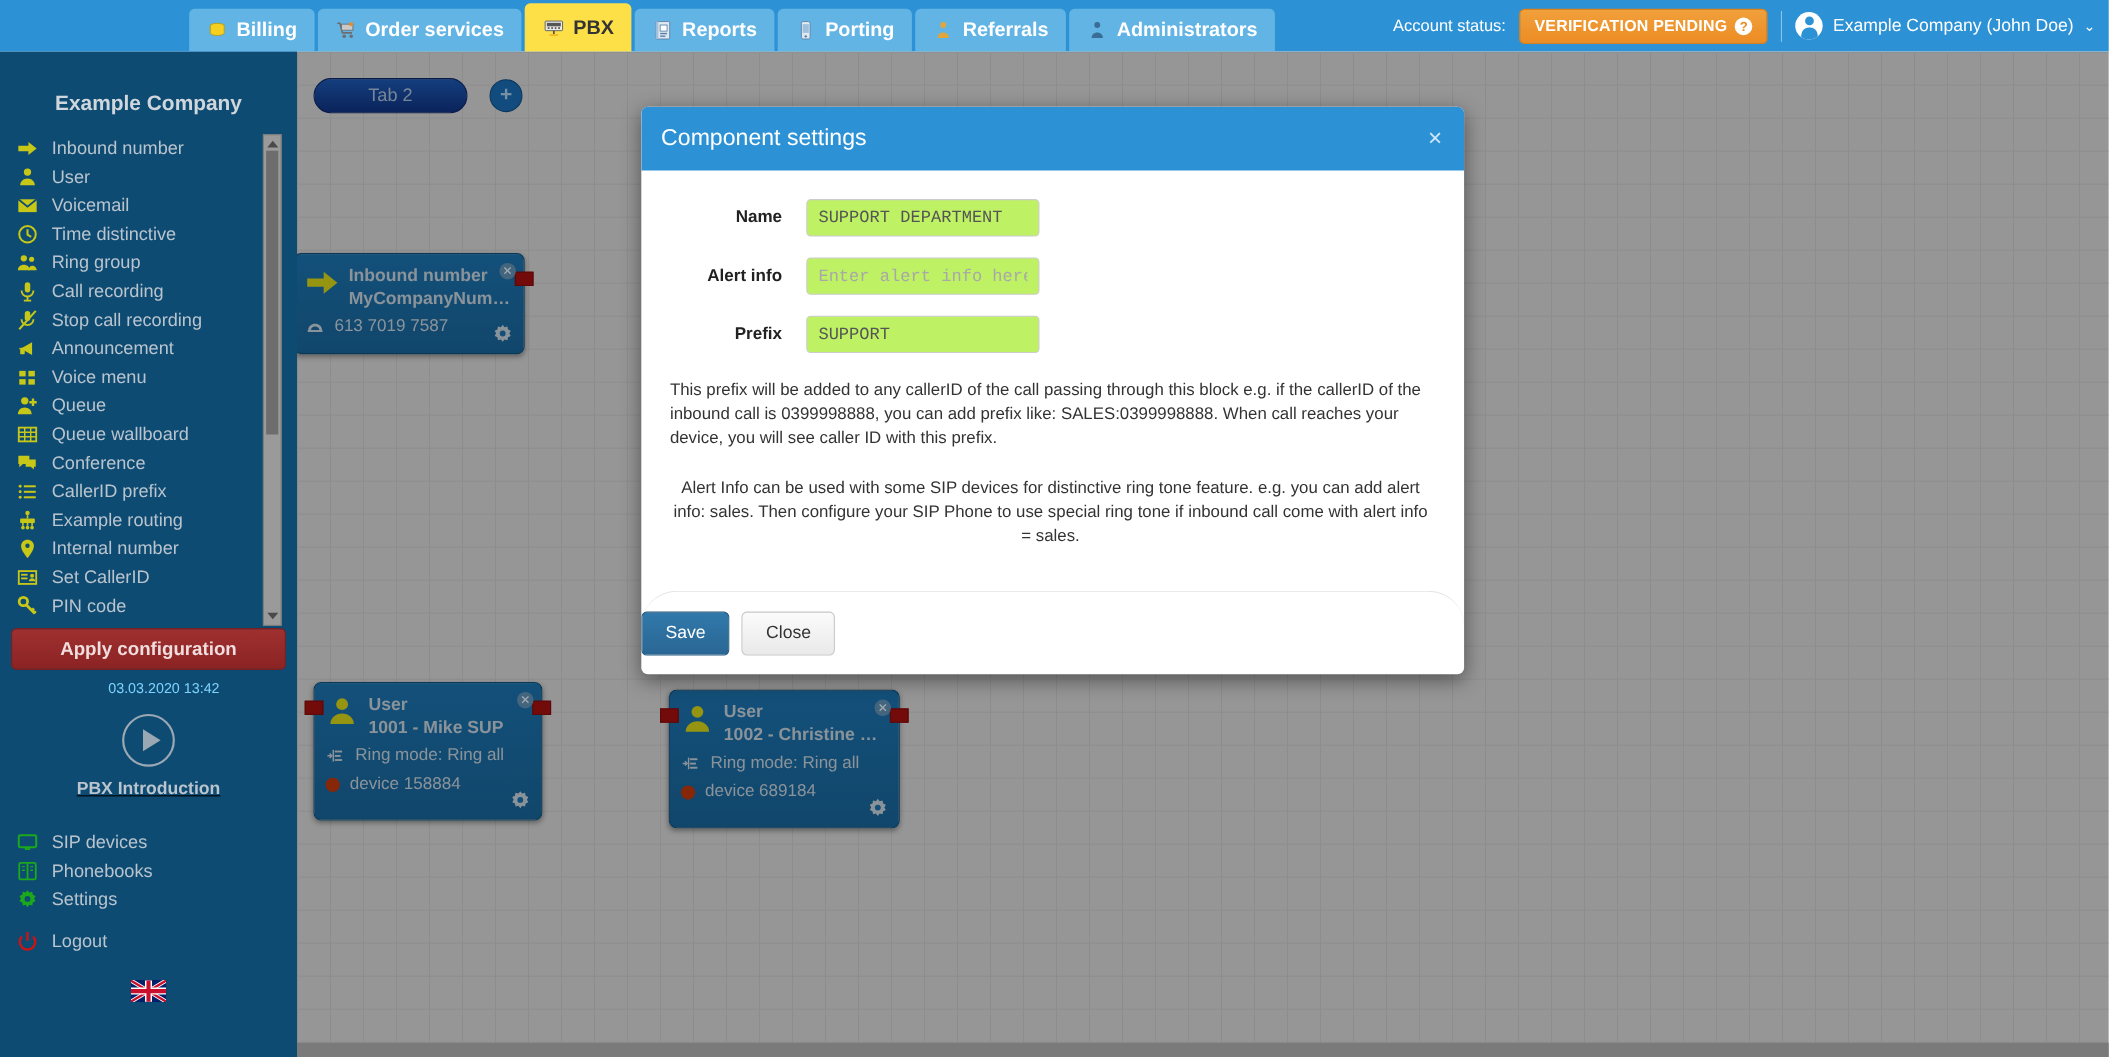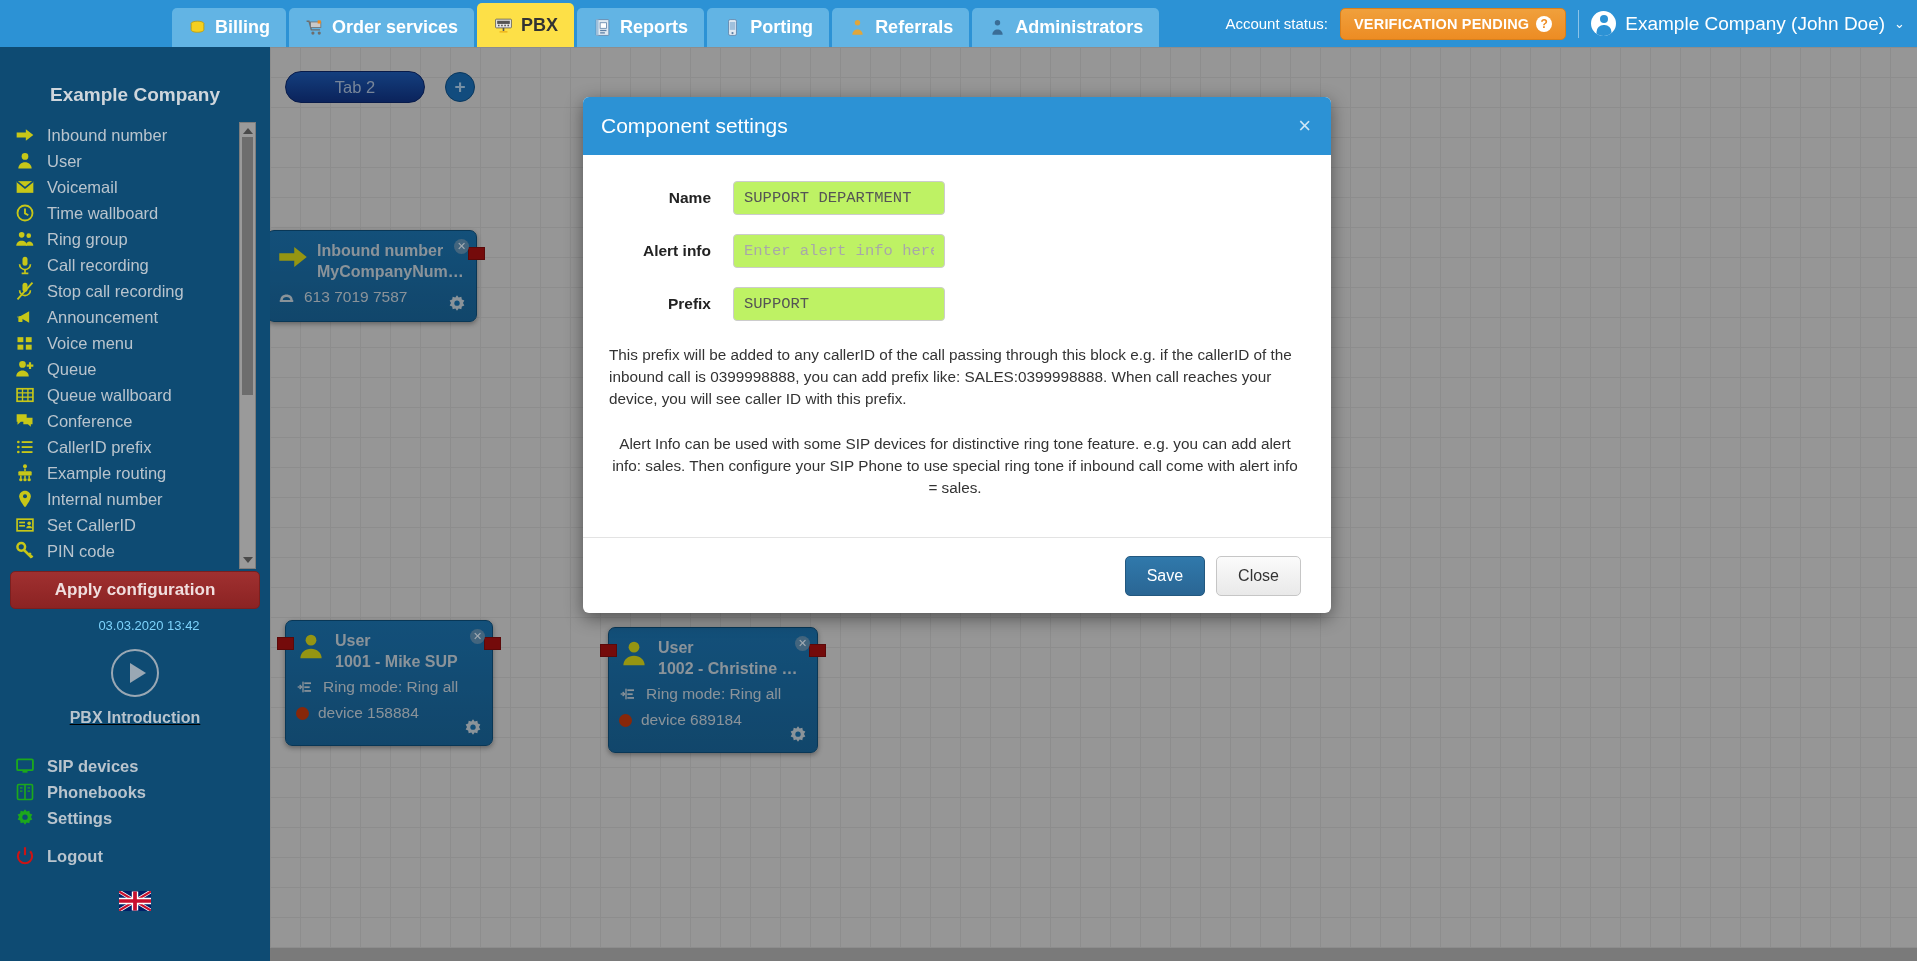--- a/index.html
+++ b/index.html
@@ -57,21 +57,21 @@
   .acct-av::before {
     content: ""; position: absolute; left: 50%; top: 4px;
     width: 8px; height: 8px; border-radius: 50%;
     background: #2c92d5; transform: translateX(-50%);
   }
   .acct-av::after {
     content: ""; position: absolute; left: 50%; top: 14px;
     width: 15px; height: 12px; border-radius: 7px 7px 0 0;
     background: #2c92d5; transform: translateX(-50%);
   }
-  .acct-name { color: #ffffff; font-size: 19px; }
+  .acct-name { color: #ffffff; font-size: 16px; }
   .acct-caret { color: #ffffff; font-size: 13px; }
 
   
   #sidebar {
     position: absolute; left: 0; top: 47px; width: 270px; height: 914px;
     background: #0e4b73;
     overflow: hidden;
   }
   .sb-company {
     text-align: center; color: #cfd6dc; font-size: 19px;
@@ -117,21 +117,21 @@
     display: flex; align-items: center; justify-content: center; cursor: pointer;
   }
   .intro-tri {
     width: 0; height: 0; margin-left: 5px;
     border-top: 10px solid transparent; border-bottom: 10px solid transparent;
     border-left: 16px solid #9aa8b4;
   }
   .intro-label { color: #b9c4cd; font-size: 16px; font-weight: bold; padding-top: 12px; }
 
   .sb-bottom { padding-left: 14px; padding-top: 26px; }
-  .sb-bottom .sb-item { height: 26px; font-weight: bold; }
+  .sb-bottom .sb-item { height: 26px; }
   .flagbox { text-align: center; padding-top: 22px; }
   .flag {
     width: 32px; height: 20px; display: inline-block;
     position: relative; overflow: hidden; background: #012169; cursor: pointer;
   }
 
   
   #canvas {
     position: absolute; left: 270px; top: 47px; width: 1647px; height: 914px;
     background-color: #c8c8c8;
@@ -237,22 +237,22 @@
   }
   .finput::placeholder { color: #a8a8a8; }
   .mpara {
     color: #333333; font-size: 15.3px; line-height: 22px;
     padding: 4px 6px 0 2px;
   }
   .mpara + .mpara { margin-top: 19px; text-align: center; }
   .modal-foot {
     position: absolute; left: 0; bottom: 0; width: 748px; height: 76px;
     border-top: 1px solid #e3e3e3;
-    display: flex; align-items: center; justify-content: flex-end;
-    padding-right: 30px; gap: 11px;
+    display: flex; align-items: center; justify-content: flex-start;
+    padding-right: 30px; gap: 11px; border-radius: 32px;
   }
   .btn {
     padding: 10px 21px; border-radius: 5px; font-size: 16px;
     font-family: "Liberation Sans", sans-serif; cursor: pointer;
   }
   .btn-primary {
     background: linear-gradient(#3079ab, #2a6694);
     border: 1px solid #23587f; color: #ffffff;
   }
   .btn-default {
@@ -387,21 +387,21 @@
         <path d="M2 5l10 8 10-8" fill="none" stroke="#0e4b73" stroke-width="2"></path>
       </svg>
       <span class="slabel">Voicemail</span>
     </div>
 
     <div class="sb-item">
       <svg class="sicon" viewBox="0 0 24 24">
         <circle cx="12" cy="12" r="9" fill="none" stroke="#c7c718" stroke-width="2.2"></circle>
         <path d="M12 6.5v6l4 2.2" fill="none" stroke="#c7c718" stroke-width="2.2"></path>
       </svg>
-      <span class="slabel">Time wallboard</span>
+      <span class="slabel">Time distinctive</span>
     </div>
 
     <div class="sb-item">
       <svg class="sicon" viewBox="0 0 24 24">
         <circle cx="8" cy="7" r="3.4" fill="#c7c718"></circle>
         <circle cx="16.5" cy="8" r="2.8" fill="#c7c718"></circle>
         <path d="M1.5 20c0-3.6 2.9-6 6.5-6s6.5 2.4 6.5 6z" fill="#c7c718"></path>
         <path d="M13 20c0-3 2-5 4.3-5S22 17 22 20z" fill="#c7c718"></path>
       </svg>
       <span class="slabel">Ring group</span>

